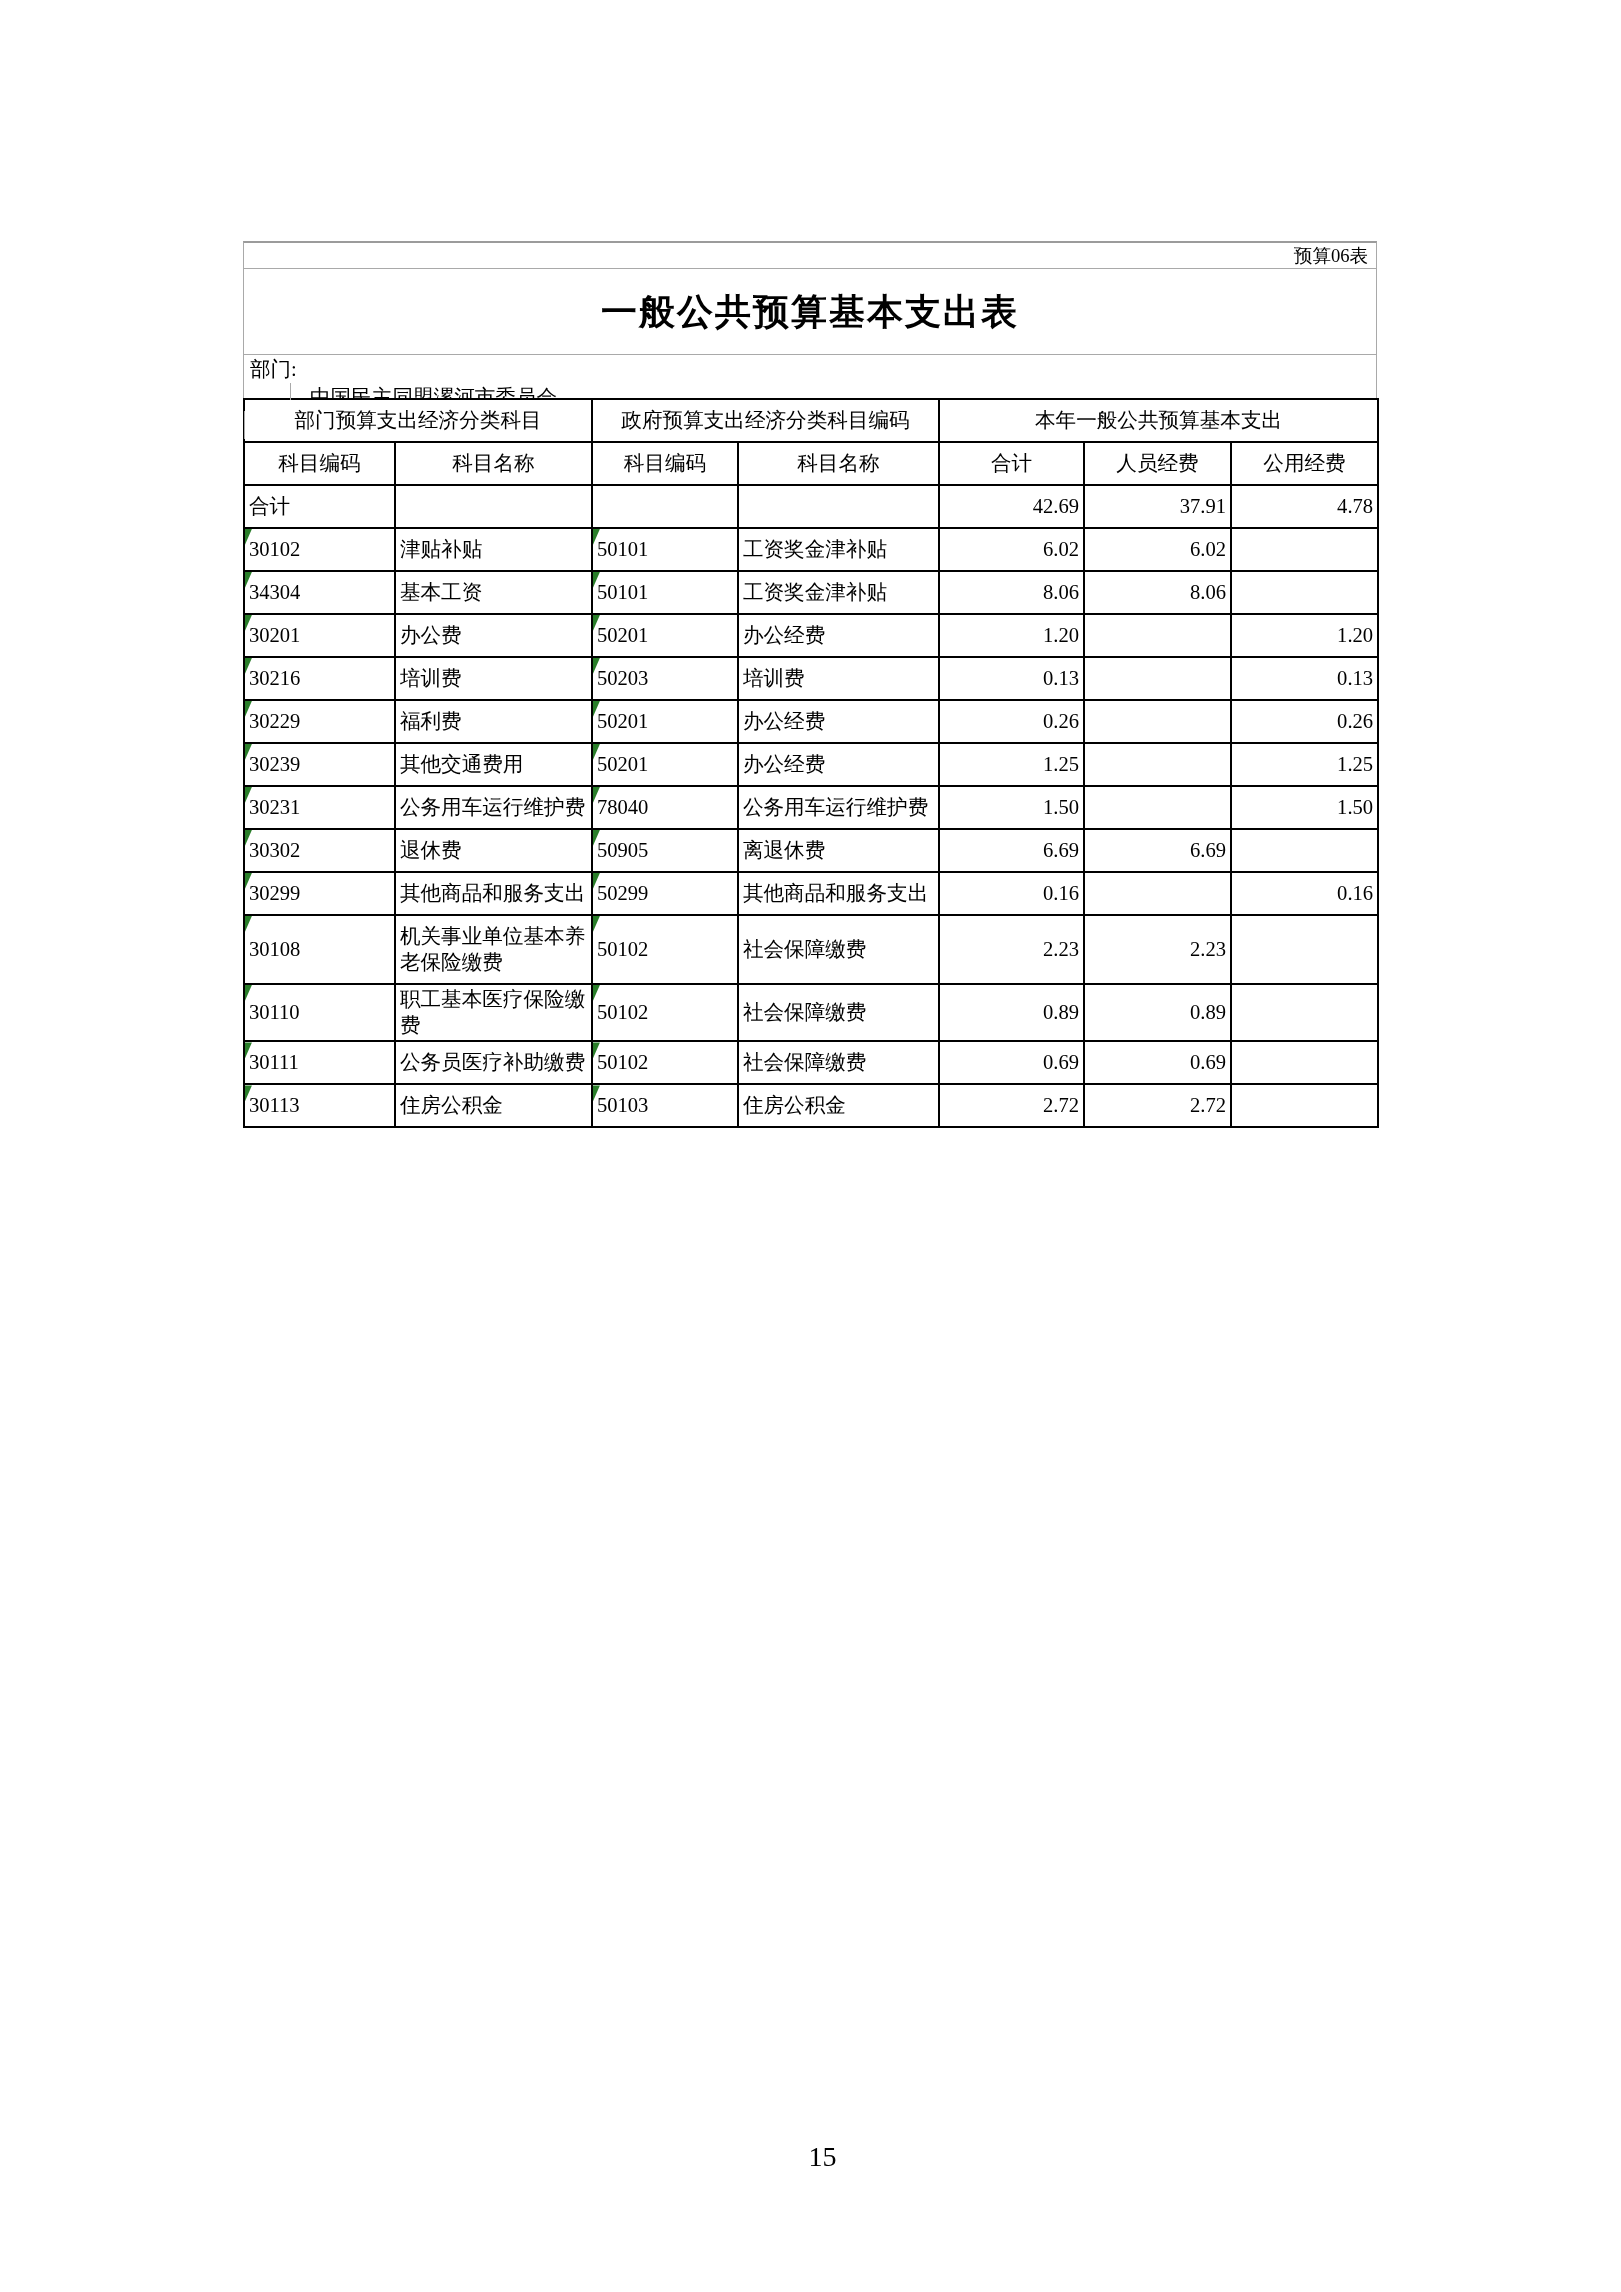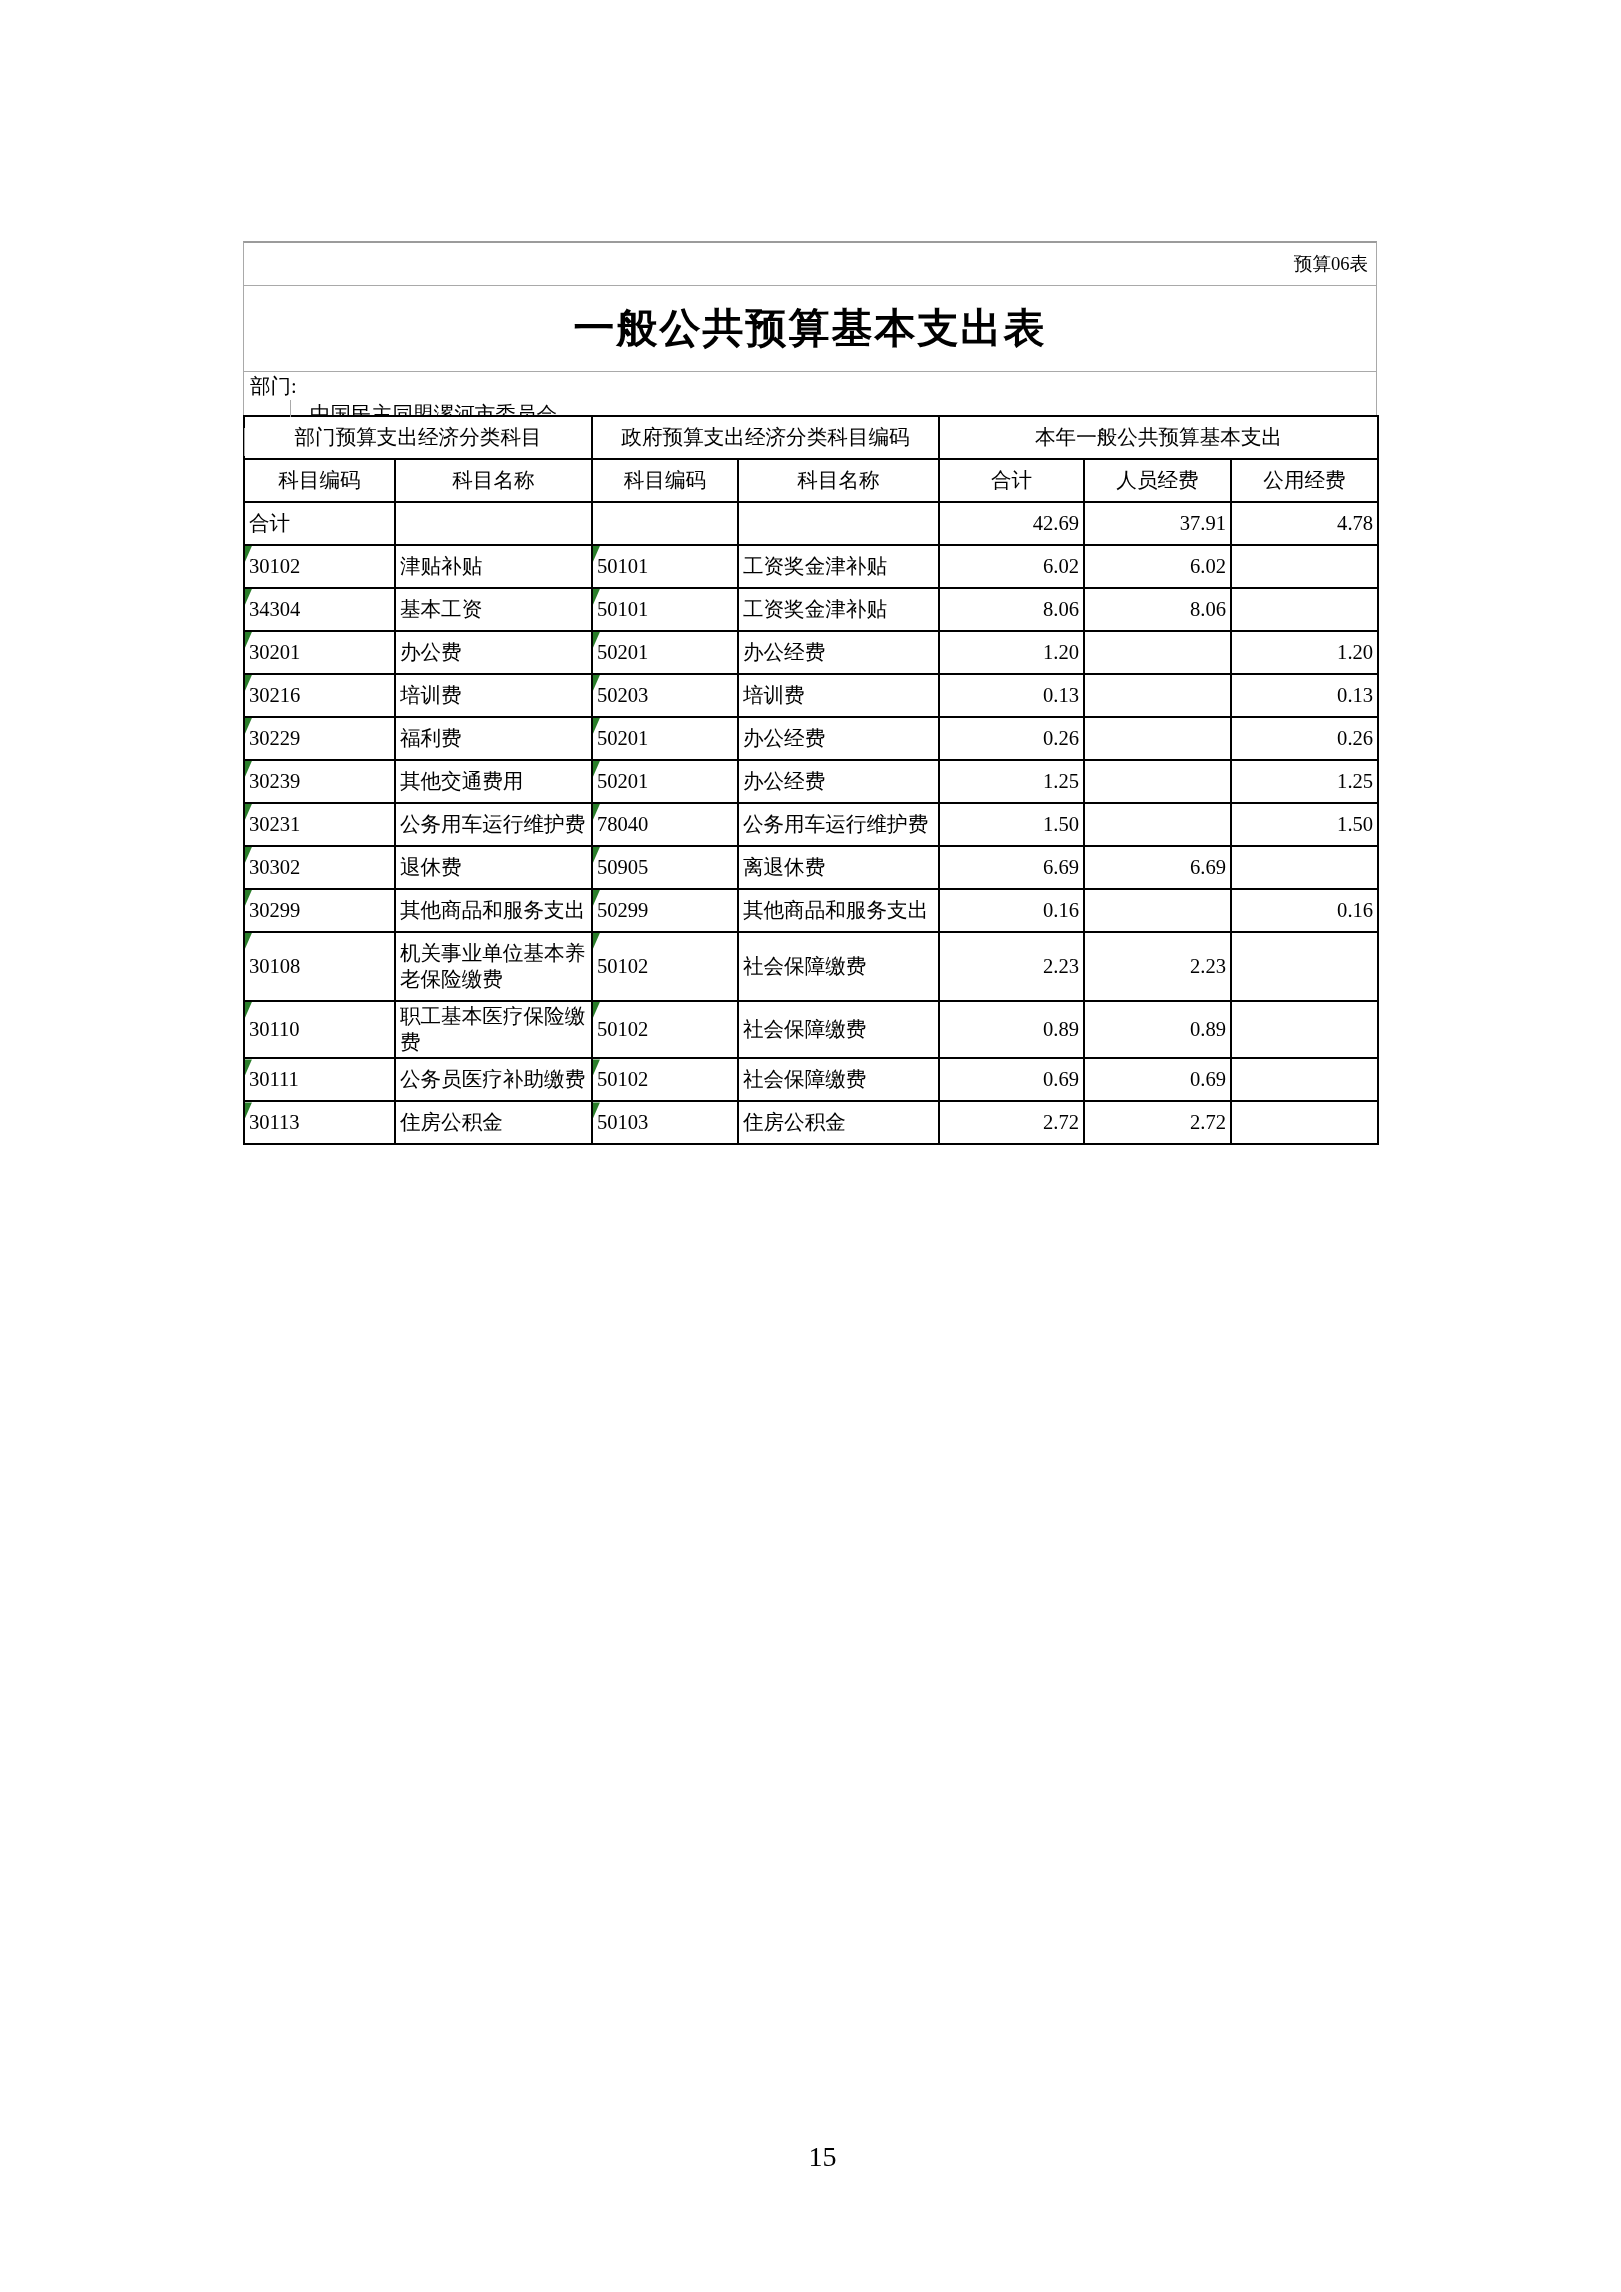--- a/index.html
+++ b/index.html
@@ -8,34 +8,34 @@
     width:1621px; height:2293px;
     background:#ffffff;
     color:#000;
     font-family:"Liberation Serif","DejaVu Serif",serif;
     overflow:hidden;
   }
   .sheet { position:absolute; left:243px; top:241px; width:1134px; }
 
   
   .strip {
-    box-sizing:border-box; height:45px;
+    box-sizing:border-box; height:28px;
     border:1px solid #a9a9a9; border-top:2.9px solid #9b9b9b;
     display:flex; align-items:center; justify-content:flex-end;
     padding-right:7.8px; font-size:18.6px;
   }
 
   
   .titleblock {
     box-sizing:border-box; height:86px;
     border-left:1px solid #a9a9a9; border-right:1px solid #a9a9a9; border-bottom:1px solid #a9a9a9;
     display:flex; align-items:center; justify-content:center;
   }
   .titleblock h1 {
-    margin:0; font-size:41px; font-weight:bold; letter-spacing:2px; line-height:1;
+    margin:0; font-size:36px; font-weight:bold; letter-spacing:2px; line-height:1;
   }
 
   
   .deptrow {
     box-sizing:border-box; height:43px;
     border-left:1px solid #a9a9a9; border-right:1px solid #a9a9a9;
     display:flex; align-items:stretch; font-size:20.6px;flex-direction:column;
   }
   .deptrow .cell { display:flex; align-items:center; box-sizing:border-box; }
   .dept-label { width:151px; padding-left:5.9px; }

